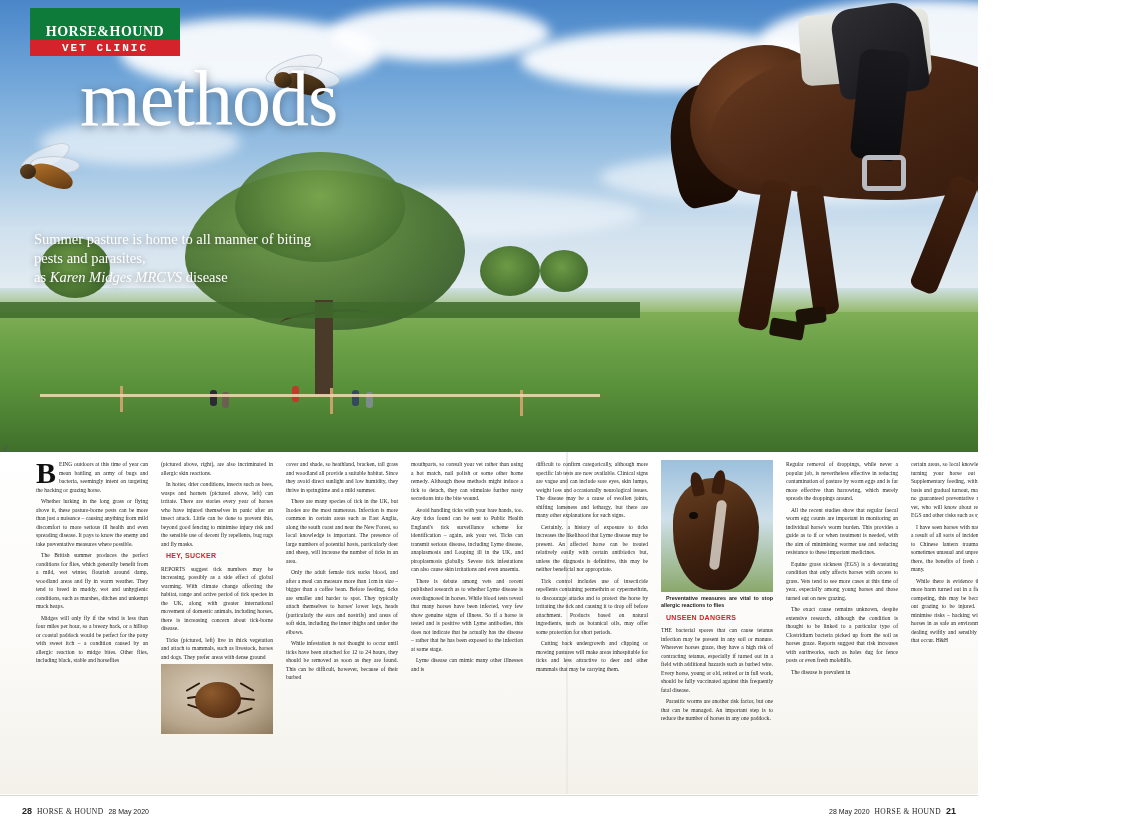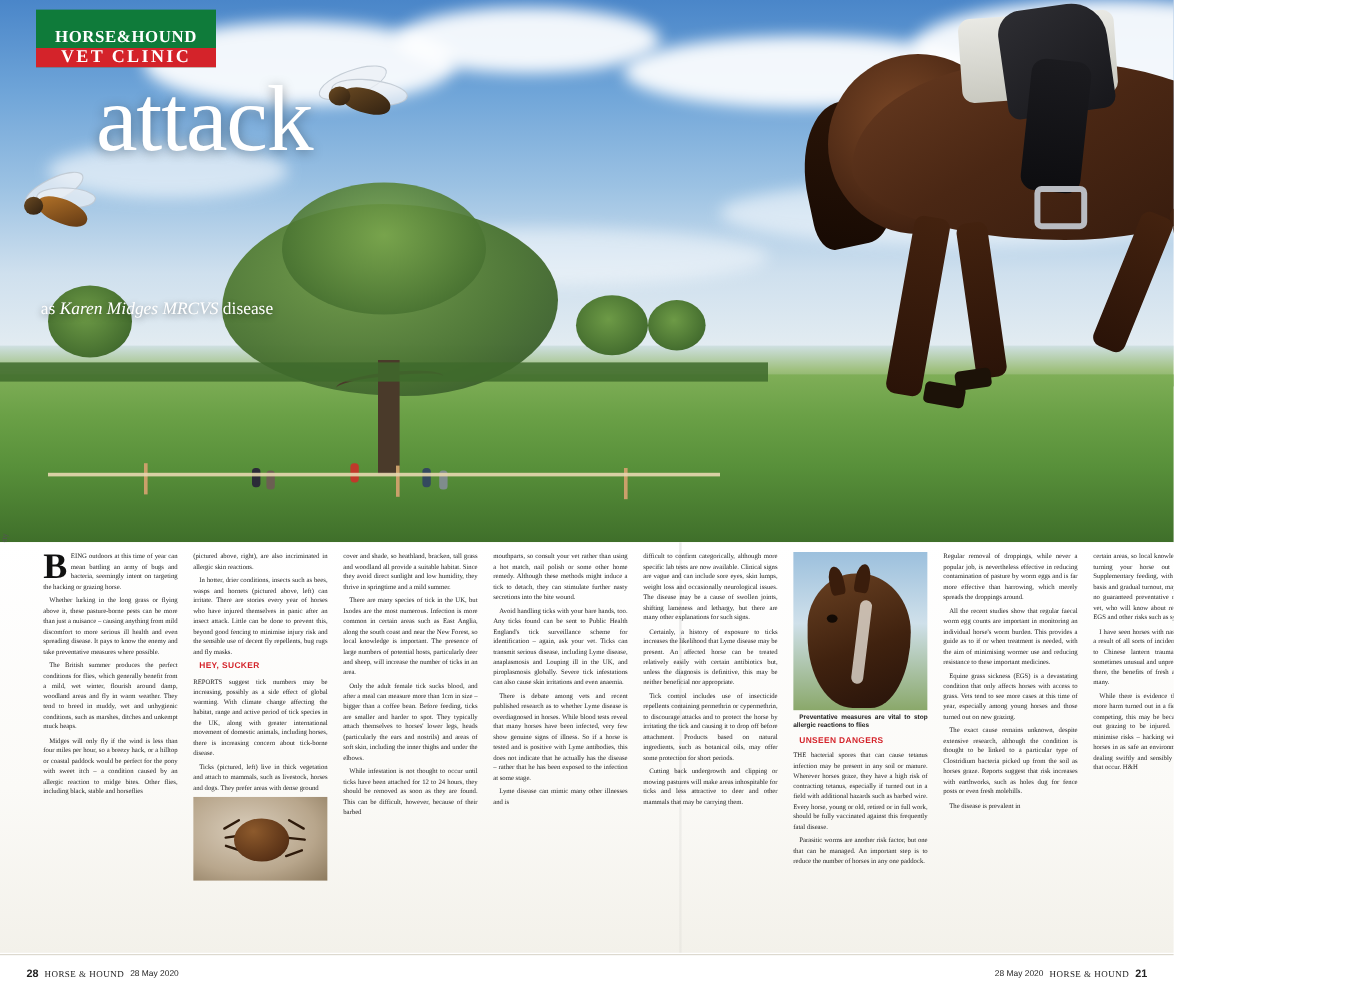--- a/index.html
+++ b/index.html
@@ -91,21 +91,21 @@
   .fly{position:absolute;}
   .flybody{position:absolute;border-radius:50% 50% 45% 45%;background:linear-gradient(140deg,#6b4a22,#2f2011);}
   .wing{position:absolute;background:rgba(235,240,245,.72);border-radius:60% 40% 60% 40%;border:1px solid rgba(180,190,200,.7);}
 
   
   .masthead{position:absolute;left:30px;top:8px;width:150px;height:48px;background:#0f7b3a;
     display:flex;flex-direction:column;align-items:center;justify-content:center;}
   .masthead .m1{color:#fff;font-weight:bold;font-size:14px;letter-spacing:.5px;font-family:"Liberation Serif",serif;}
   .mastbar{position:absolute;left:30px;top:40px;width:150px;height:16px;background:#d4232a;
     display:flex;align-items:center;justify-content:center;}
-  .mastbar .m2{color:#fff;font-size:15px;letter-spacing:2px;font-weight:bold;font-family:Liberation Serif, serif;}
+  .mastbar .m2{color:#fff;font-size:11px;letter-spacing:2px;font-weight:bold;font-family:Liberation Mono, monospace;}
 
   .headline{position:absolute;left:32px;top:62px;width:460px;color:#fff;
     font-family:"Liberation Serif",serif;font-size:78px;line-height:.95;letter-spacing:-1px;
     text-shadow:0 2px 10px rgba(0,0,0,.35);}
   .headline .l2x{display:block;margin-left:48px;}
   .standfirst{position:absolute;left:34px;top:230px;width:300px;color:#fff;
     font-family:"Liberation Serif",serif;font-size:14.5px;line-height:1.32;
     text-shadow:0 1px 6px rgba(0,0,0,.45);}
   .standfirst em{font-style:italic;}
 
@@ -234,25 +234,25 @@
     </div>
 
     <div class="masthead">
       <div class="m1">HORSE&amp;HOUND</div>
     </div>
     <div class="mastbar">
       <div class="m2">VET CLINIC</div>
     </div>
 
     <div class="headline">
-      <span class="l2x">attack</span>
+      <span class="l2x">methods</span>
     </div>
 
     <div class="standfirst">
-      <br>
+      <span>Summer pasture is home to all manner of biting pests and parasites,</span><br>
       <span>as </span><em>Karen Midges MRCVS</em><span> disease</span>
     </div>
   </div>
 
   <div class="photocredit">Pictures by Chris Stredwick, Janusz Bekanowski/Getty Images, blickwinkel/Alamy</div>
 
   <div class="body">
     <div class="bgtint"></div>
     <div class="cols">
 

